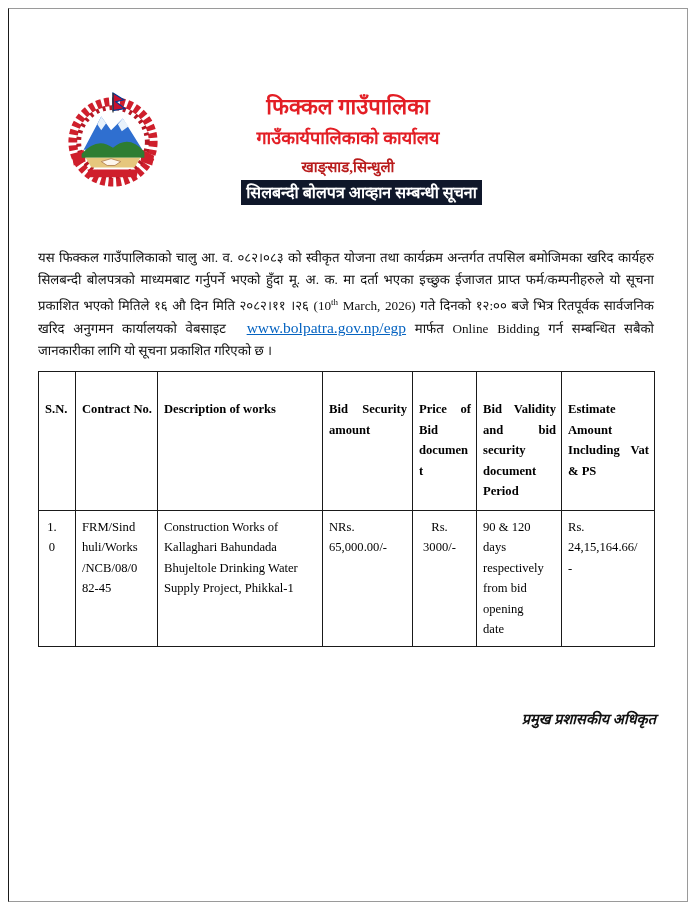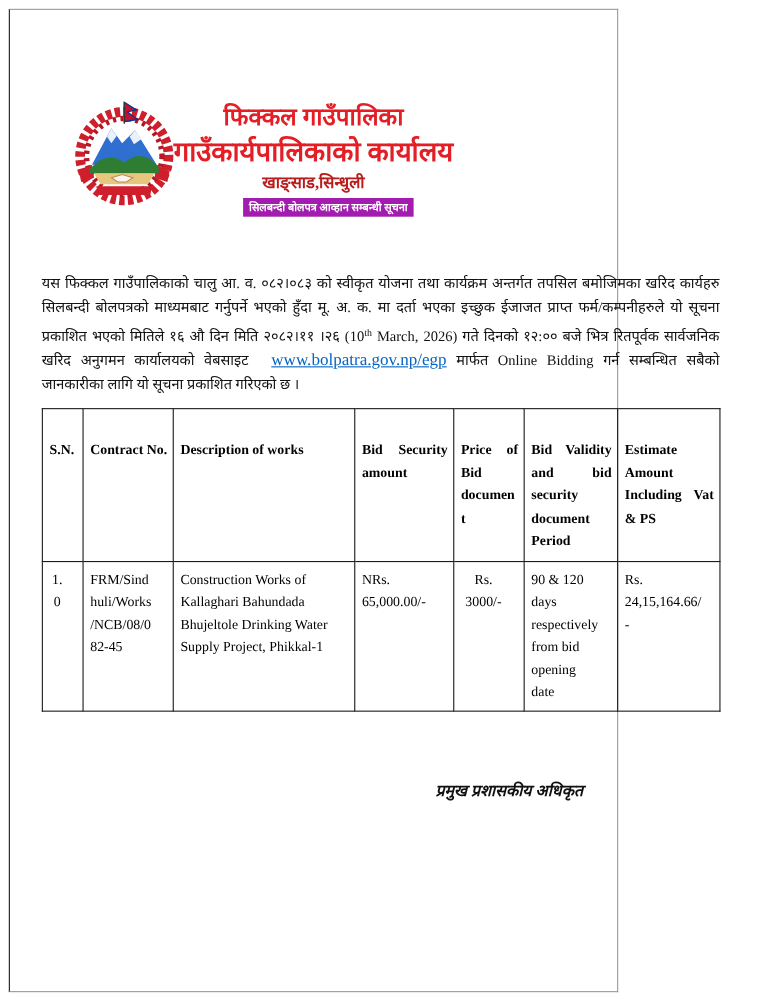--- a/index.html
+++ b/index.html
@@ -1,29 +1,29 @@
 <!DOCTYPE html>
 <html><head>
 <meta charset="utf-8">
 <style>
   * { margin:0; padding:0; box-sizing:border-box; }
   html,body { width:689px; height:910px; background:#ffffff; font-family:"Liberation Serif","DejaVu Serif",serif; }
   .page {
-    position:absolute; left:8px; top:8px; width:554px; height:894px;
+    position:absolute; left:8px; top:8px; width:680px; height:894px;
     background:#ffffff; border:1px solid #9a9a9a; border-left-color:#1a1a1a;
   }
   
   .logo { position:absolute; left:52px; top:82px; width:104px; height:98px; }
   .header-text { position:absolute; left:0; right:0; top:83px; text-align:center; }
   .muni-title { color:#e31e25; font-size:22px; font-weight:bold; line-height:30px; }
-  .office-title { color:#e31e25; font-size:25px; font-weight:bold; line-height:33px; }
+  .office-title { color:#e31e25; font-size:18px; font-weight:bold; line-height:33px; }
   .address-line { color:#b91c1c; font-size:15px; font-weight:bold; line-height:24px; }
   .notice-banner {
-    display:inline-block; background:#a21caf; color:#ffffff;
-    font-size:10px; font-weight:bold; padding:1px 5px 2px 5px; margin-top:1px;margin-left:27px;
+    display:inline-block; background:#0f172a; color:#ffffff;
+    font-size:16px; font-weight:bold; padding:1px 5px 2px 5px; margin-top:1px;margin-left:27px;
   }
   .published-line {
     position:absolute; left:0; right:0; top:196px; text-align:center;
     font-size:14.5px; font-weight:bold;
   }
   .published-line span { text-decoration:underline; }
   
   .intro {
     position:absolute; left:29px; width:616px; top:238px;
     font-size:13.2px; line-height:22px; text-align:justify; color:#111;

